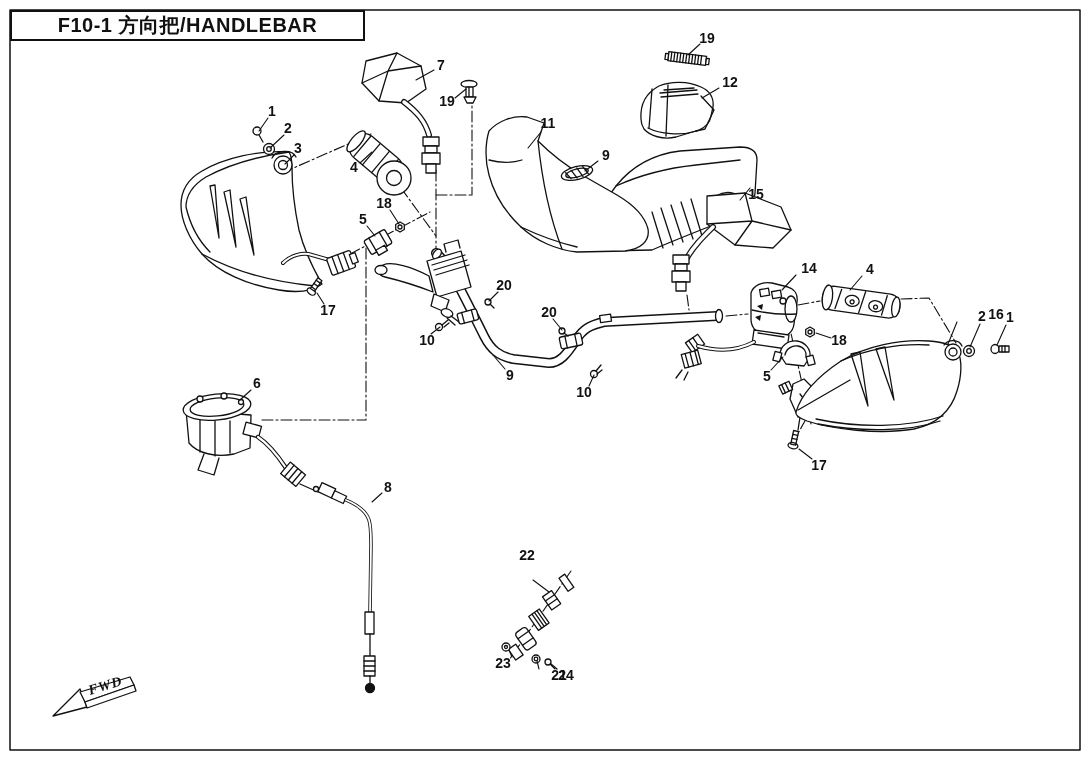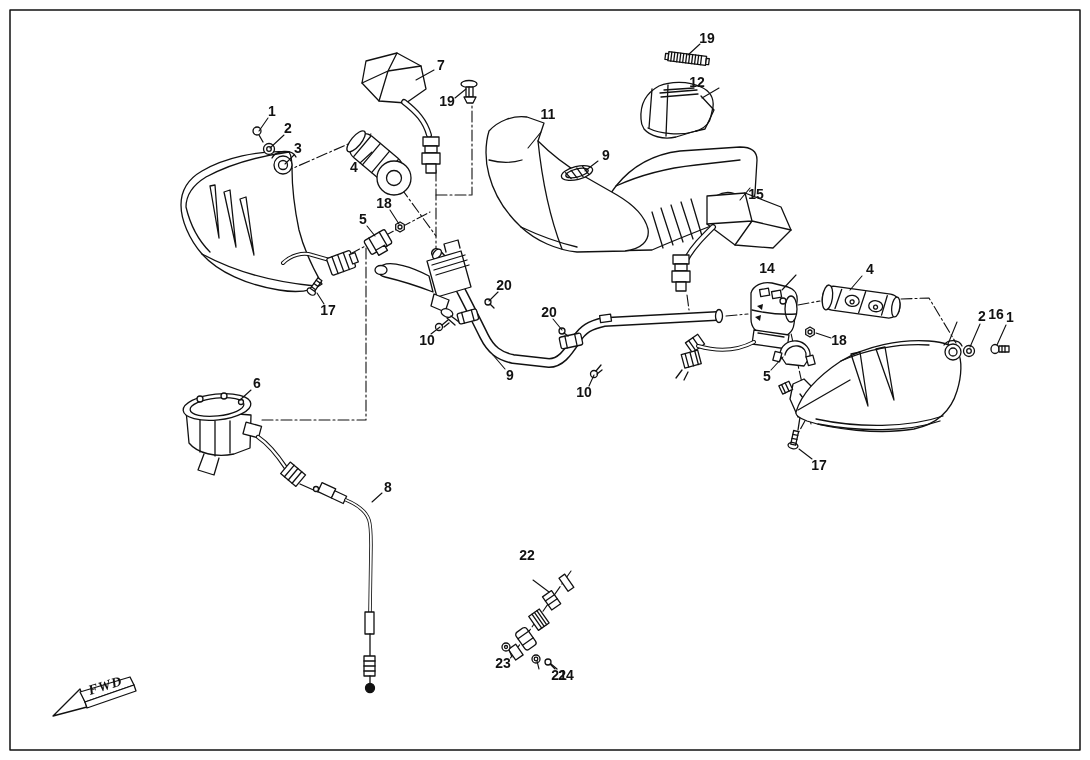--- a/index.html
+++ b/index.html
@@ -401,38 +401,41 @@
       <path d="M324,304 L317,293"></path>
       <path d="M251,390 L240,400"></path>
       <path d="M382,493 L372,502"></path>
       <path d="M533,580 L549,592"></path>
       <path d="M512,657 L509,650"></path>
       <path d="M539,669 L537,661"></path>
       <path d="M555,669 L550,664"></path>
     </g>
   </svg>
 
+  <div class="title-box">
+    <span>F10-1 方向把/HANDLEBAR</span>
+  </div>
 
   <div class="fwd-label">FWD</div>
 
   <div id="callouts">
       <div class="callout" style="left: 272px; top: 111px;">1</div>
       <div class="callout" style="left: 288px; top: 128px;">2</div>
       <div class="callout" style="left: 298px; top: 148px;">3</div>
       <div class="callout" style="left: 354px; top: 167px;">4</div>
       <div class="callout" style="left: 363px; top: 219px;">5</div>
       <div class="callout" style="left: 384px; top: 203px;">18</div>
       <div class="callout" style="left: 441px; top: 65px;">7</div>
       <div class="callout" style="left: 447px; top: 101px;">19</div>
-      <div class="callout" style="left: 548px; top: 114px; text-align: right;">11</div>
+      <div class="callout" style="left: 548px; top: 123px; text-align: right;">11</div>
       <div class="callout" style="left: 606px; top: 155px;">9</div>
       <div class="callout" style="left: 707px; top: 38px;">19</div>
-      <div class="callout" style="left: 697px; top: 82px;">12</div>
+      <div class="callout" style="left: 730px; top: 82px;">12</div>
       <div class="callout" style="left: 756px; top: 194px;">15</div>
-      <div class="callout" style="left: 767px; top: 268px;">14</div>
+      <div class="callout" style="left: 809px; top: 268px;">14</div>
       <div class="callout" style="left: 870px; top: 269px;">4</div>
       <div class="callout" style="left: 839px; top: 340px;">18</div>
       <div class="callout" style="left: 767px; top: 376px;">5</div>
       <div class="callout" style="left: 819px; top: 465px;">17</div>
       <div class="callout" style="left: 951px; top: 314px; margin-left: 45px;">16</div>
       <div class="callout" style="left: 982px; top: 316px;">2</div>
       <div class="callout" style="left: 1010px; top: 317px;">1</div>
       <div class="callout" style="left: 510px; top: 375px;">9</div>
       <div class="callout" style="left: 427px; top: 340px;">10</div>
       <div class="callout" style="left: 504px; top: 285px;">20</div>

